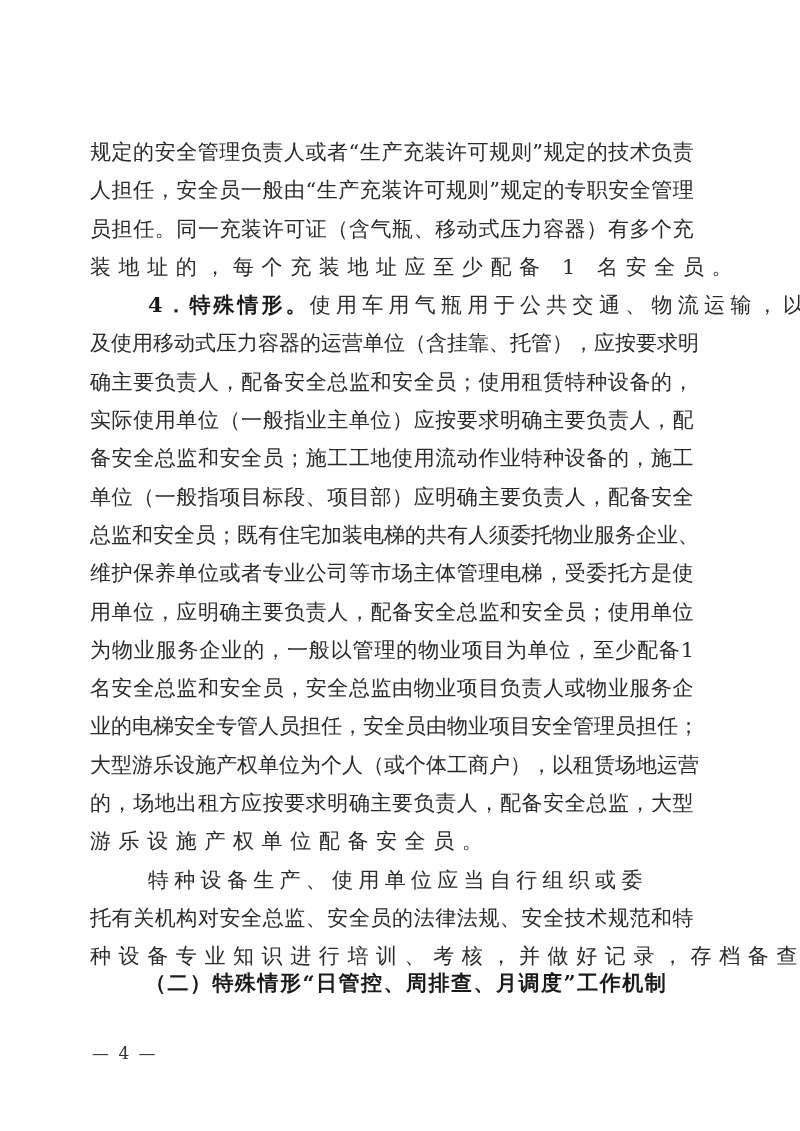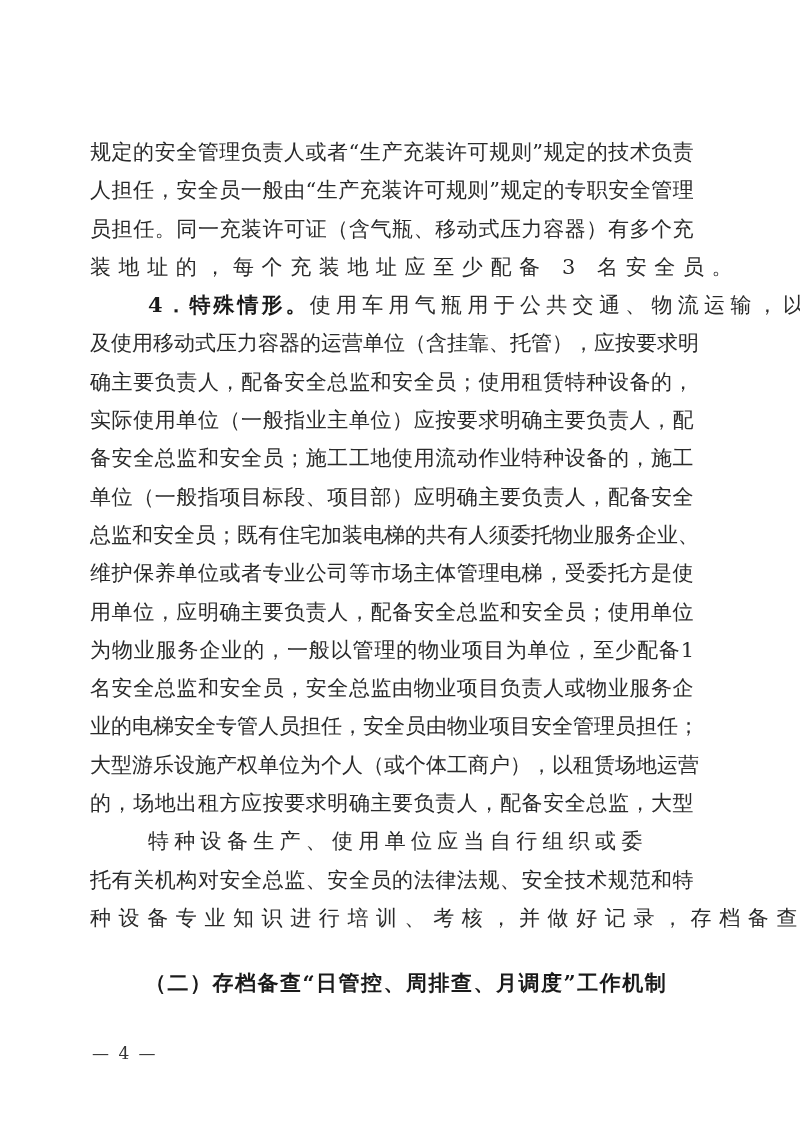--- a/index.html
+++ b/index.html
@@ -107,21 +107,21 @@
         <span class="ch">压</span>
         <span class="ch">力</span>
         <span class="ch">容</span>
         <span class="ch">器</span>
         <span class="ch">）</span>
         <span class="ch">有</span>
         <span class="ch">多</span>
         <span class="ch">个</span>
         <span class="ch">充</span>
       </div>
-    <div class="line last">装地址的，每个充装地址应至少配备 3 名安全员。</div>
+    <div class="line last">装地址的，每个充装地址应至少配备 1 名安全员。</div>
 
     <div class="line" style="padding-left:58px;">
       <span class="lead" style="letter-spacing:3px;">4．特殊情形。</span>
       <span style="letter-spacing:5.3px;">使用车用气瓶用于公共交通、物流运输，以</span>
     </div>
     <div class="line">
         <span class="ch">及</span>
         <span class="ch">使</span>
         <span class="ch">用</span>
         <span class="ch">移</span>
@@ -507,20 +507,21 @@
         <span class="ch">配</span>
         <span class="ch">备</span>
         <span class="ch">安</span>
         <span class="ch">全</span>
         <span class="ch">总</span>
         <span class="ch">监</span>
         <span class="ch">，</span>
         <span class="ch">大</span>
         <span class="ch">型</span>
       </div>
+    <div class="line last">游乐设施产权单位配备安全员。</div>
 
     <div class="line" style="padding-left:58px;">
       <span style="letter-spacing:5.3px;">特种设备生产、使用单位应当自行组织或委</span>
     </div>
     <div class="line">
         <span class="ch">托</span>
         <span class="ch">有</span>
         <span class="ch">关</span>
         <span class="ch">机</span>
         <span class="ch">构</span>
@@ -544,16 +545,16 @@
         <span class="ch">技</span>
         <span class="ch">术</span>
         <span class="ch">规</span>
         <span class="ch">范</span>
         <span class="ch">和</span>
         <span class="ch">特</span>
       </div>
     <div class="line last">种设备专业知识进行培训、考核，并做好记录，存档备查。</div>
   </div>
 
-  <div class="heading">（二）存档备查“日管控、周排查、月调度”工作机制</div>
+  <div class="heading">（二）特殊情形“日管控、周排查、月调度”工作机制</div>
 
   <div class="page-number">— 4 —</div>
 </div>
 
 </body></html>

